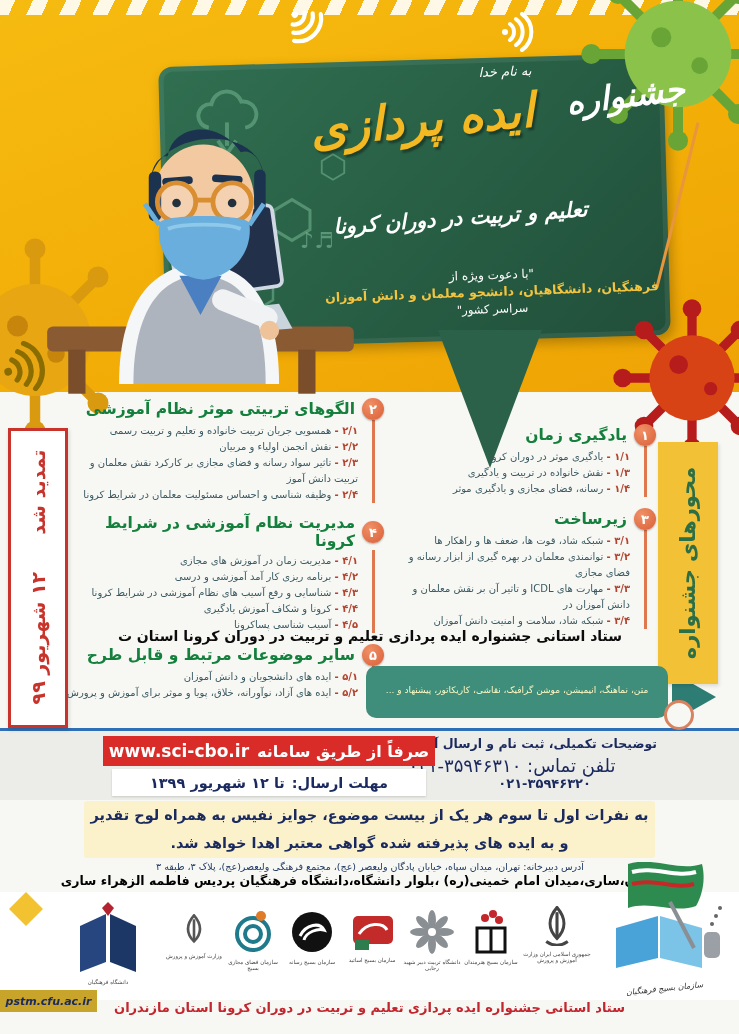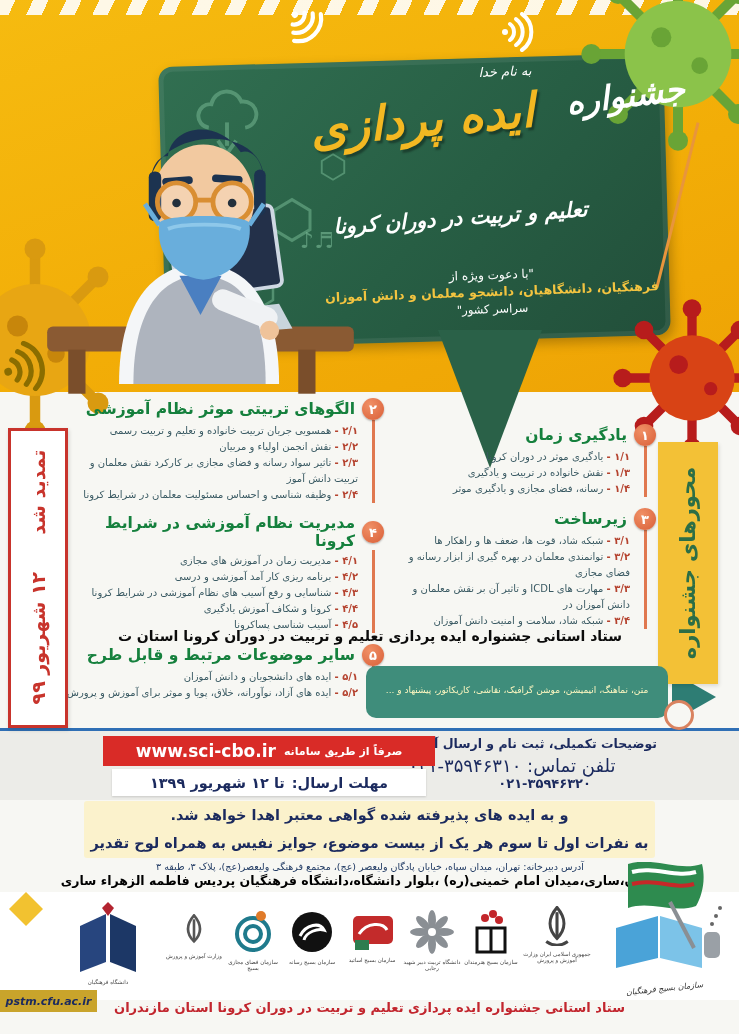--- a/index.html
+++ b/index.html
@@ -78,21 +78,21 @@
   .blue-line{position:absolute;left:0;top:728px;width:739px;height:3px;background:#2f6fb5;}
   .contact{position:absolute;left:0;top:731px;width:739px;height:69px;background:#ececе8;
            background:#ecece8;}
   .c-right{position:absolute;right:82px;top:736px;width:290px;direction:rtl;text-align:right;
            color:#1b2a5e;}
   .c-right .ct1{font-size:12.5px;font-weight:bold;}
   .c-right .ct2{font-size:18px;font-weight:normal;margin-top:4px;text-align:center;}
   .c-right .ct3{font-size:13px;font-weight:bold;padding-right:66px;}
   .portal{position:absolute;left:103px;top:736px;width:332px;height:30px;background:#d92b27;
           direction:rtl;display:flex;align-items:center;justify-content:center;gap:8px;}
-  .portal .p-label{color:#fff;font-size:11px;font-weight:bold;}
+  .portal .p-label{color:#fff;font-size:16px;font-weight:bold;}
   .portal .p-url{color:#fff;font-size:17px;font-weight:800;}
   .deadline{position:absolute;left:112px;top:769px;width:314px;height:27px;background:#fff;
           direction:rtl;display:flex;align-items:center;justify-content:center;gap:7px;
           color:#1b2a5e;font-weight:800;font-size:14.5px;box-shadow:0 1px 2px rgba(0,0,0,.15);}
   .prize{position:absolute;left:84px;top:801px;width:571px;height:57px;background:#fbf2cc;
          direction:rtl;text-align:center;color:#1b2a5e;font-weight:800;font-size:14.5px;
          line-height:28px;border-radius:3px;}
   .addr{position:absolute;left:30px;top:861px;width:680px;direction:rtl;text-align:center;
         color:#203a63;font-size:9.5px;}
   .wm-addr{position:absolute;left:0;top:873px;width:739px;direction:rtl;text-align:center;
@@ -375,22 +375,22 @@
   <div class="portal">
     <span class="p-label">صرفاً از طریق سامانه</span>
     <span class="p-url" dir="ltr">www.sci-cbo.ir</span>
   </div>
   <div class="deadline">
     <span>مهلت ارسال:</span>
     <span>تا ۱۲ شهریور ۱۳۹۹</span>
   </div>
 
   <div class="prize">
+    <div>به نفرات اول تا سوم هر یک از بیست موضوع، جوایز نفیس به همراه لوح تقدیر</div>
     <div>و به ایده های پذیرفته شده گواهی معتبر اهدا خواهد شد.</div>
-    <div>به نفرات اول تا سوم هر یک از بیست موضوع، جوایز نفیس به همراه لوح تقدیر</div>
   </div>
 
   <div class="addr">آدرس دبیرخانه: تهران، میدان سپاه، خیابان پادگان ولیعصر (عج)، مجتمع فرهنگی ولیعصر(عج)، پلاک ۳، طبقه ۳</div>
   <div class="wm-addr">مازندران،ساری،میدان امام خمینی(ره) ،بلوار دانشگاه،دانشگاه فرهنگیان پردیس فاطمه الزهراء ساری</div>
 
   <div class="logo-band"></div>
   <div class="diamond"></div>
 
   <div class="logo" style="left:56px;top:902px;width:104px;">
     <svg width="72" height="72" viewBox="0 0 72 72">

